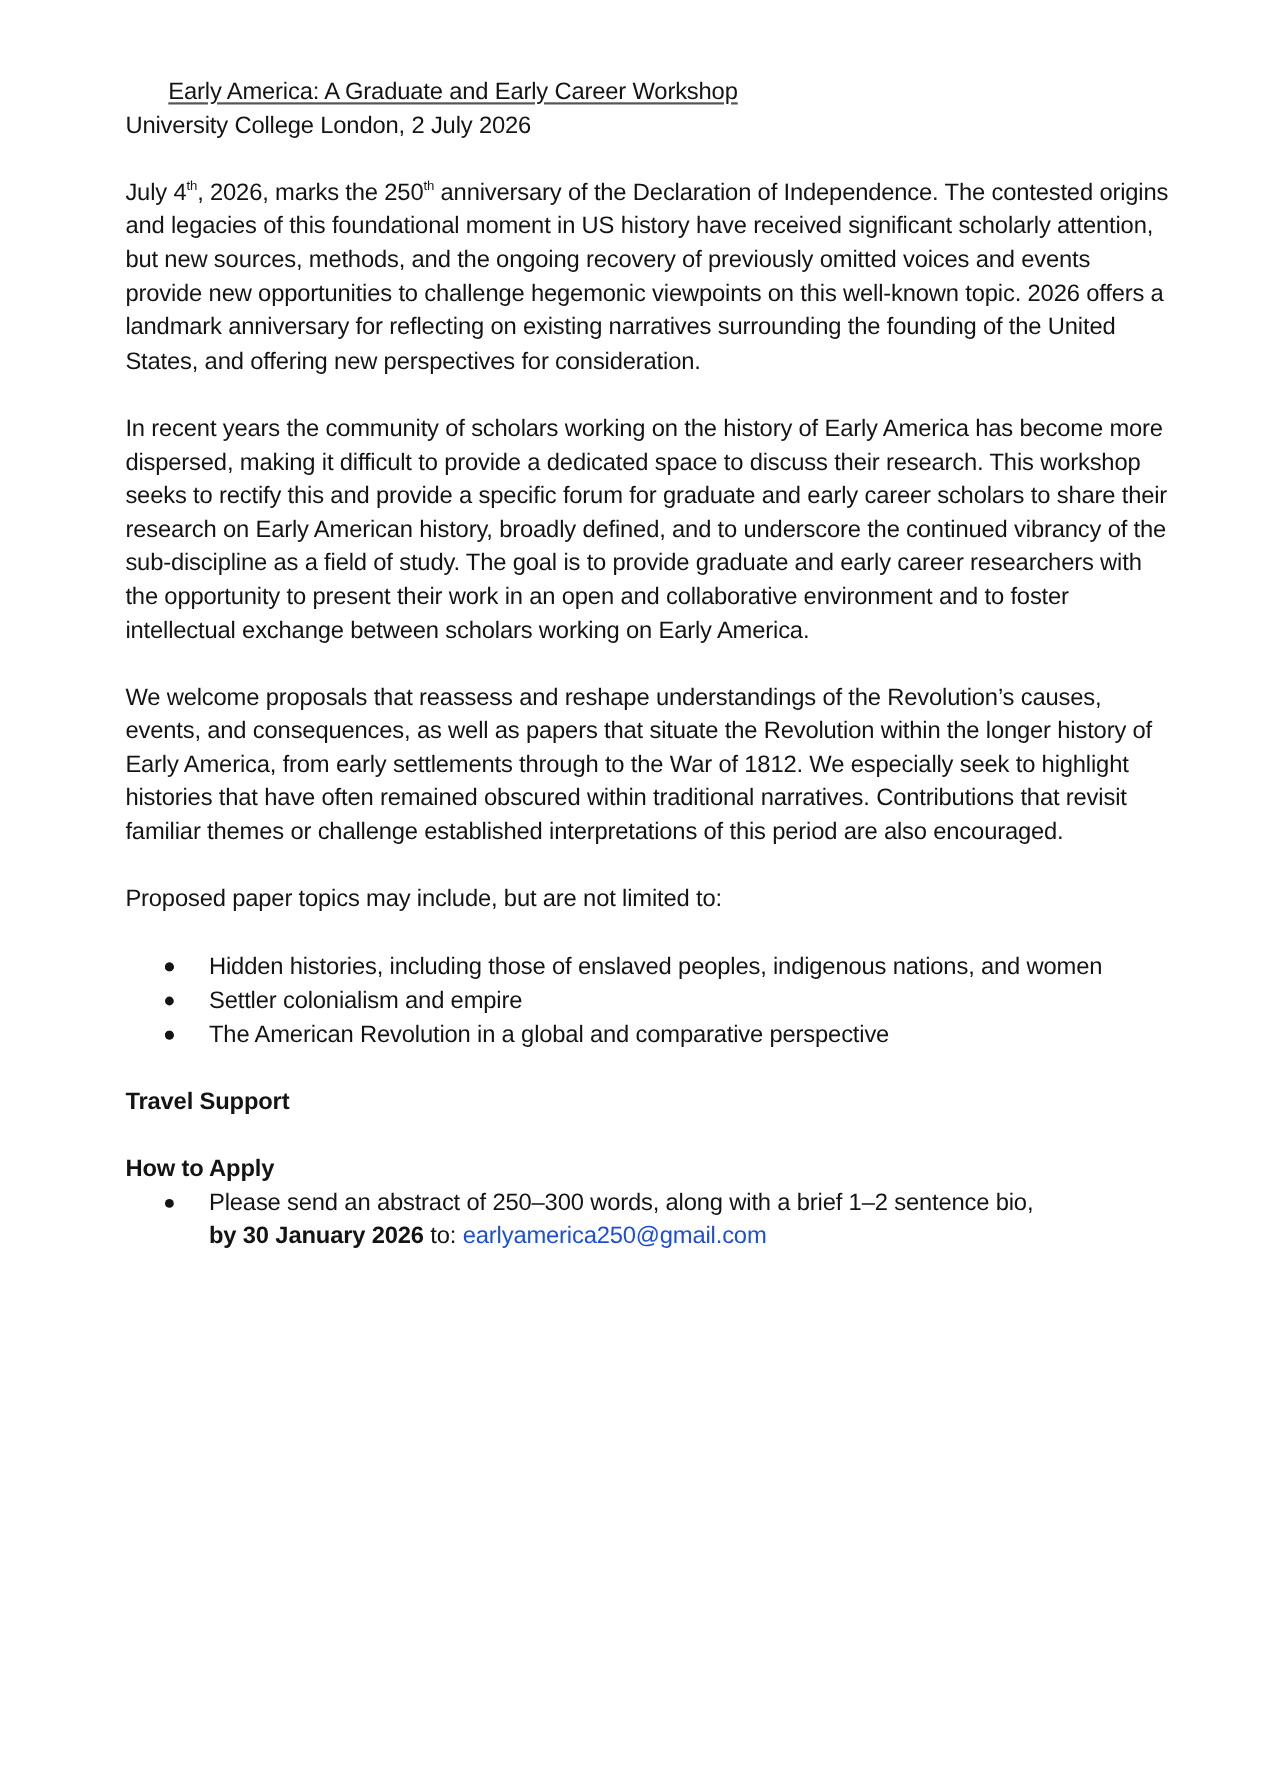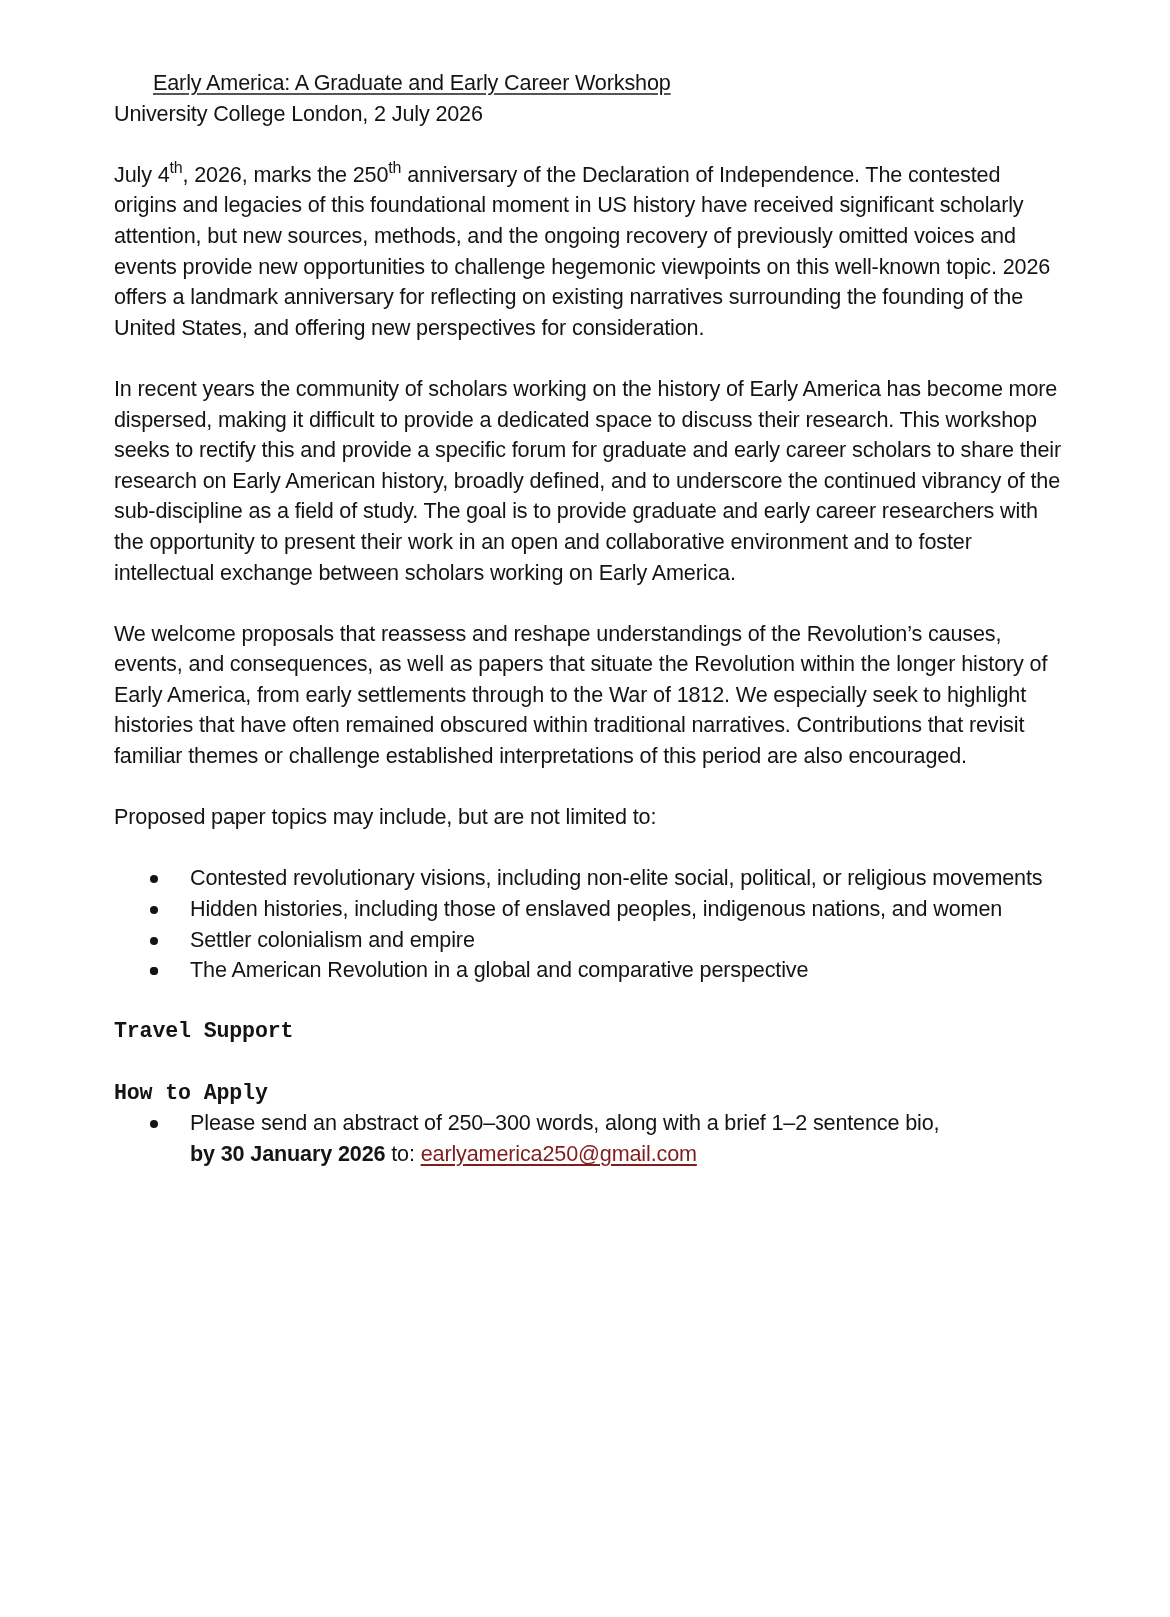--- a/index.html
+++ b/index.html
@@ -8,29 +8,29 @@
     font-family: "Liberation Sans", "DejaVu Sans", sans-serif;
     color: #141414;
   }
   .page {
     position: absolute; left: 114px; top: 68px; width: 950px;
     font-size: 21.6px; line-height: 30.6px; letter-spacing: -0.15px;
   }
   .title { text-decoration: underline; text-decoration-color: #555; text-underline-offset: 3px; margin-left: 39px; }
   p { margin: 0; }
   .gap { height: 30.6px; }
-  sup { font-size: 16px; line-height: 0; vertical-align: 9px; }
+  sup { font-size: 12px; line-height: 0; vertical-align: 9px; }
   ul { list-style: none; margin: 0; padding: 0; }
   li { position: relative; padding-left: 76px; }
   li .bullet {
     position: absolute; left: 36px; top: 12px; width: 8px; height: 8px;
     border-radius: 50%; background: #141414;
   }
-  .heading { font-weight: bold; font-family: Liberation Mono, monospace; }
-  .link { color: #7f1d1d; text-decoration: underline; text-underline-offset: 3px; }
+  .heading { font-weight: bold; }
+  .link { color: #1d4ed8; text-underline-offset: 3px; }
   .bold { font-weight: bold; }
 </style>
 </head>
 <body>
 
 <div class="page">
   <p class="title">Early America: A Graduate and Early Career Workshop</p>
   <p>University College London, 2 July 2026</p>
   <div class="gap"></div>
 
@@ -40,21 +40,21 @@
   <p>In recent years the community of scholars working on the history of Early America has become more dispersed, making it difficult to provide a dedicated space to discuss their research. This workshop seeks to rectify this and provide a specific forum for graduate and early career scholars to share their research on Early American history, broadly defined, and to underscore the continued vibrancy of the sub-discipline as a field of study. The goal is to provide graduate and early career researchers with the opportunity to present their work in an open and collaborative environment and to foster intellectual exchange between scholars working on Early America.</p>
   <div class="gap"></div>
 
   <p>We welcome proposals that reassess and reshape understandings of the Revolution’s causes, events, and consequences, as well as papers that situate the Revolution within the longer history of Early America, from early settlements through to the War of 1812. We especially seek to highlight histories that have often remained obscured within traditional narratives. Contributions that revisit familiar themes or challenge established interpretations of this period are also encouraged.</p>
   <div class="gap"></div>
 
   <p>Proposed paper topics may include, but are not limited to:</p>
   <div class="gap"></div>
 
   <ul>
-    <li><span class="bullet"></span><span>Contested revolutionary visions, including non-elite social, political, or religious movements</span></li>
+    <li><span class="bullet"></span></li>
     <li><span class="bullet"></span><span>Hidden histories, including those of enslaved peoples, indigenous nations, and women</span></li>
     <li><span class="bullet"></span><span>Settler colonialism and empire</span></li>
     <li><span class="bullet"></span></li>
     <li><span class="bullet"></span><span>The American Revolution in a global and comparative perspective</span></li>
   </ul>
   <div class="gap"></div>
 
   <p class="heading">Travel Support</p>
   <div class="gap"></div>
 

